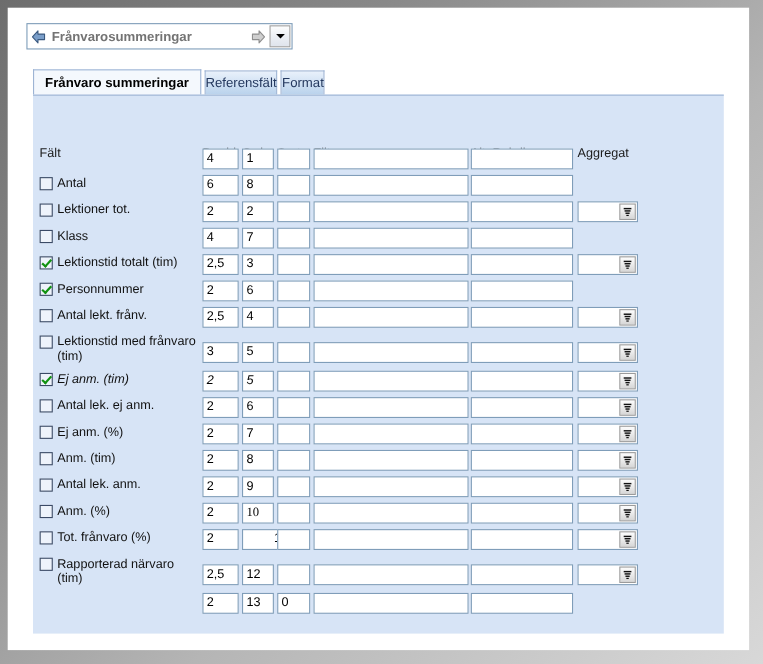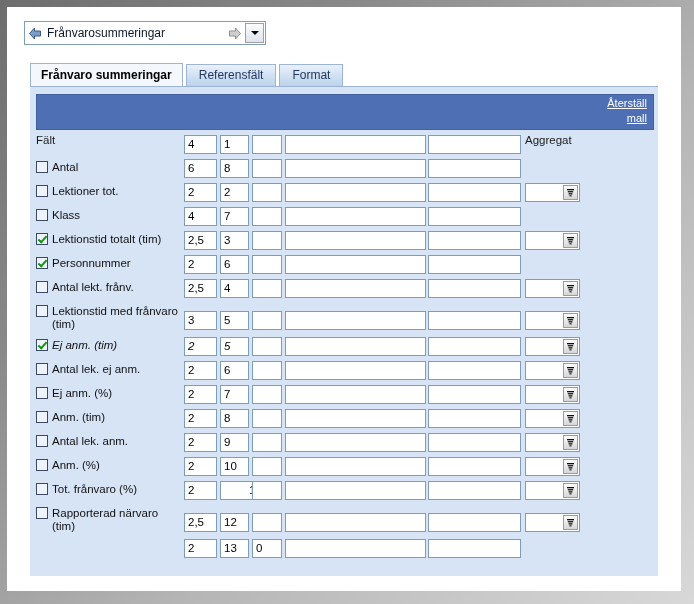--- a/index.html
+++ b/index.html
@@ -35,24 +35,25 @@
     align-items: center;
   }
   .combo-back {
     width: 20px; height: 20px;
     display: flex; align-items: center; justify-content: center;
     flex: 0 0 auto;
   }
   .combo-text {
     flex: 1 1 auto;
     font-size: 12px;
-    color: #0f172a;
+    color: #737373;
     padding-left: 2px;
     white-space: nowrap;
     overflow: hidden;
+    font-weight: bold;
   }
   .combo-fwd {
     width: 20px; height: 20px;
     display: flex; align-items: center; justify-content: center;
     flex: 0 0 auto;
   }
   .combo-drop {
     width: 17px; height: 18px;
     margin-right: 1px;
     flex: 0 0 auto;
@@ -71,21 +72,21 @@
   .tabstrip {
     position: absolute;
     left: 22px; top: 56px;
     width: 634px; height: 22px;
     display: flex;
     align-items: flex-end;
   }
   .tab {
     height: 21px;
     line-height: 21px;
-    padding: 0 12px;
+    padding: 0 0;
     font-size: 12px;
     color: #24385e;
     border: 1px solid #9db4d4;
     border-bottom: none;
     margin-right: 3px;
     background: linear-gradient(180deg,#e9f1fb 0%,#cfe0f3 55%,#b9d2ec 100%);
     white-space: nowrap;
   }
   .tab.active {
     background: #f4f8fd;
@@ -252,26 +253,20 @@
     </div>
 
     <div class="tabstrip">
       <div class="tab active">Frånvaro summeringar</div>
       <div class="tab">Referensfält</div>
       <div class="tab">Format</div>
     </div>
 
     <div class="panel">
 
-      <div class="bluebar">
-        <div class="reset-link">
-          <div>Återställ</div>
-          <div>mall</div>
-        </div>
-      </div>
 
       <div class="grid">
         <div class="hdr">
           <span class="h-falt">Fält</span>
           <span class="h-bredd">Bredd</span>
           <span class="h-ord">Ord.</span>
           <span class="h-sort">Sort.</span>
           <span class="h-filter">Filter</span>
           <span class="h-alt">Alt. Rubrik</span>
           <span class="h-agg">Aggregat</span>
@@ -505,21 +500,21 @@
                   </svg>
                 </span>
               </div>
             </div>
             <div class="row" style="position: absolute; top: 322px; height: 24px;">
               <div class="lbl">
                 <span class="cb"></span>
                 <span class="lbl-txt">Anm. (%)</span>
               </div>
               <div class="inp c-bredd" style="top: 1px;">2</div>
-              <div class="inp c-ord" style="top: 1px;">10</div>
+              <div class="inp c-ord" style="top: 1px; font-family: Liberation Serif, serif;">10</div>
               <div class="inp c-sort" style="top: 1px;"></div>
               <div class="inp c-filter" style="top: 1px;"></div>
               <div class="inp c-alt" style="top: 1px;"></div>
               <div class="ddl" style="top: 1px;">
                 <span class="ddl-btn">
                   <svg class="ddl-glyph" viewBox="0 0 9 9" aria-hidden="true">
                     <rect x="1" y="1" width="7" height="1.3" fill="#111"></rect>
                     <rect x="1.8" y="3.1" width="5.4" height="1.3" fill="#111"></rect>
                     <rect x="2.6" y="5.2" width="3.8" height="1.3" fill="#111"></rect>
                     <rect x="3.4" y="7.3" width="2.2" height="1.1" fill="#111"></rect>

